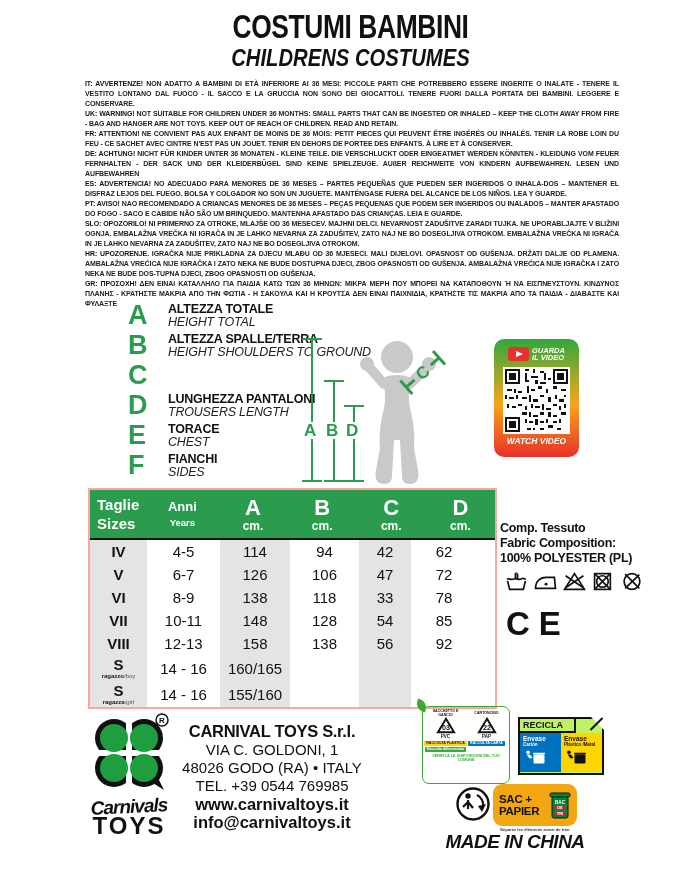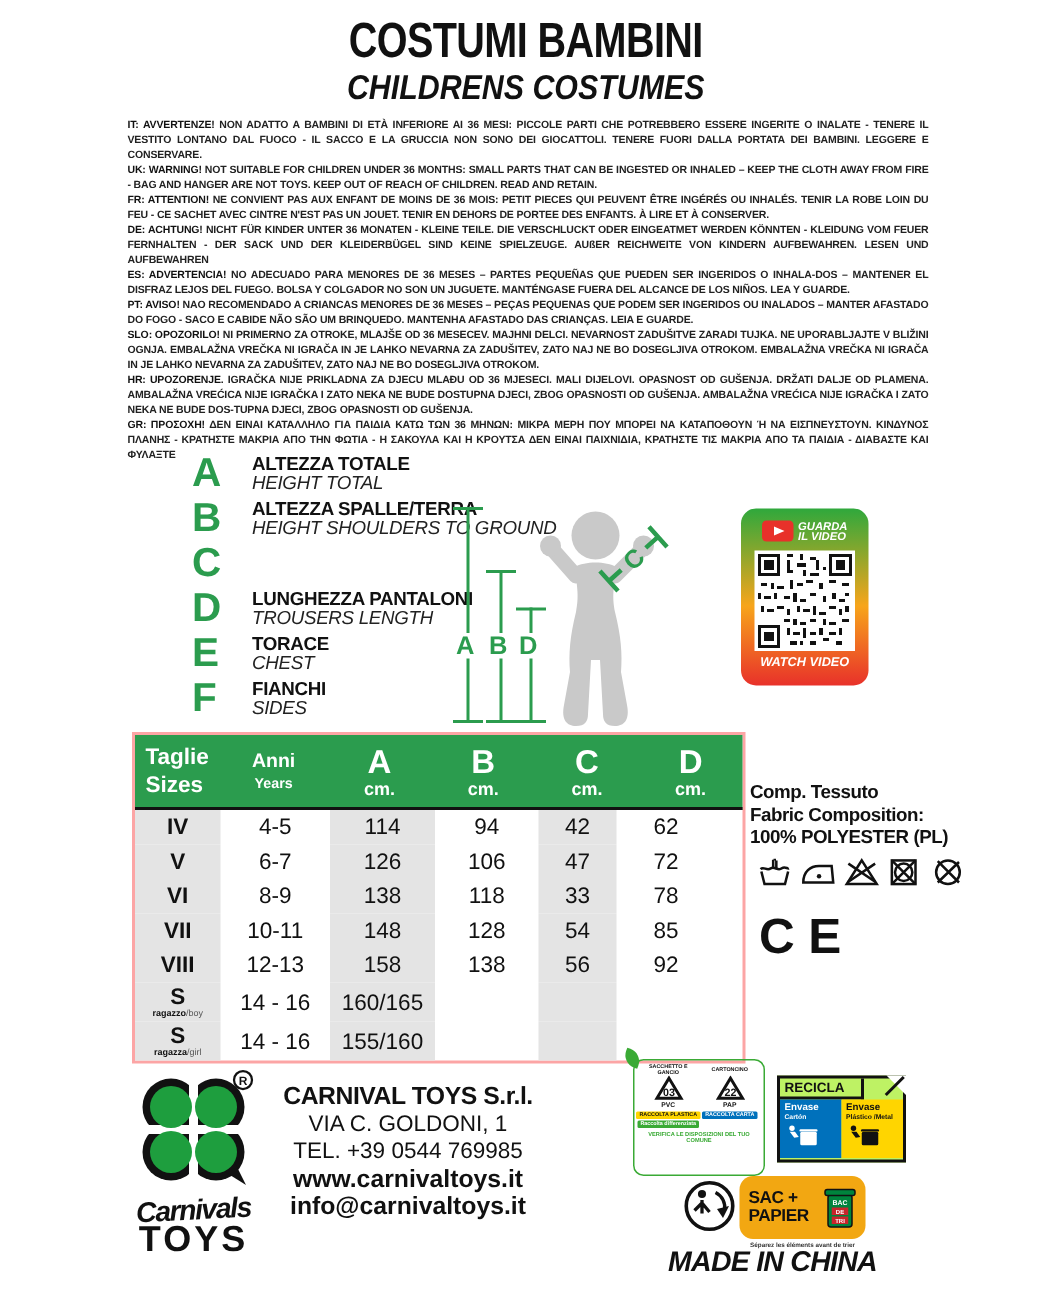--- a/index.html
+++ b/index.html
@@ -377,20 +377,21 @@
       <circle cx="76" cy="10" r="6" fill="#fff" stroke="#111" stroke-width="1.5"></circle>
       <text x="76" y="13" font-size="8" font-weight="bold" text-anchor="middle" fill="#111" font-family="Liberation Sans, sans-serif">R</text>
     </svg>
     <div class="logo-script">Carnivals</div>
     <div class="logo-toys">TOYS</div>
   </div>
 
   <div class="abs company">
     <div class="co-name">CARNIVAL TOYS S.r.l.</div>
     <div class="co-line">VIA C. GOLDONI, 1</div>
+    <div class="co-line">48026 GODO (RA) • ITALY</div>
     <div class="co-line">TEL. +39 0544 769985</div>
     <div class="co-bold">www.carnivaltoys.it</div>
     <div class="co-bold">info@carnivaltoys.it</div>
   </div>
 
   <div class="abs leafdeco"></div>
   <div class="abs rit">
     <div class="rit-grid">
       <div class="rit-col">
         <div class="rit-h">SACCHETTO E GANCIO</div>

